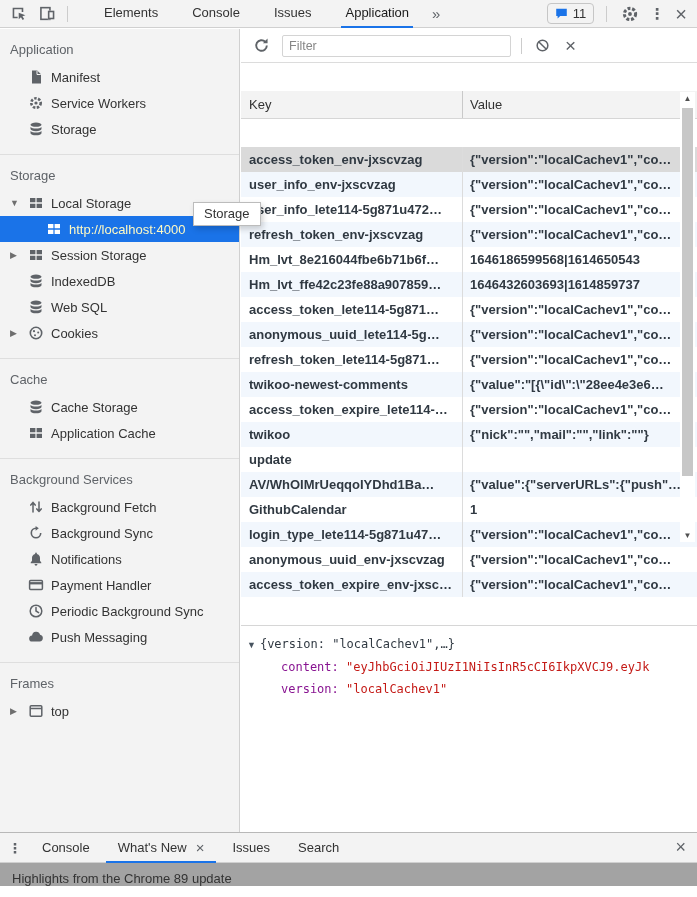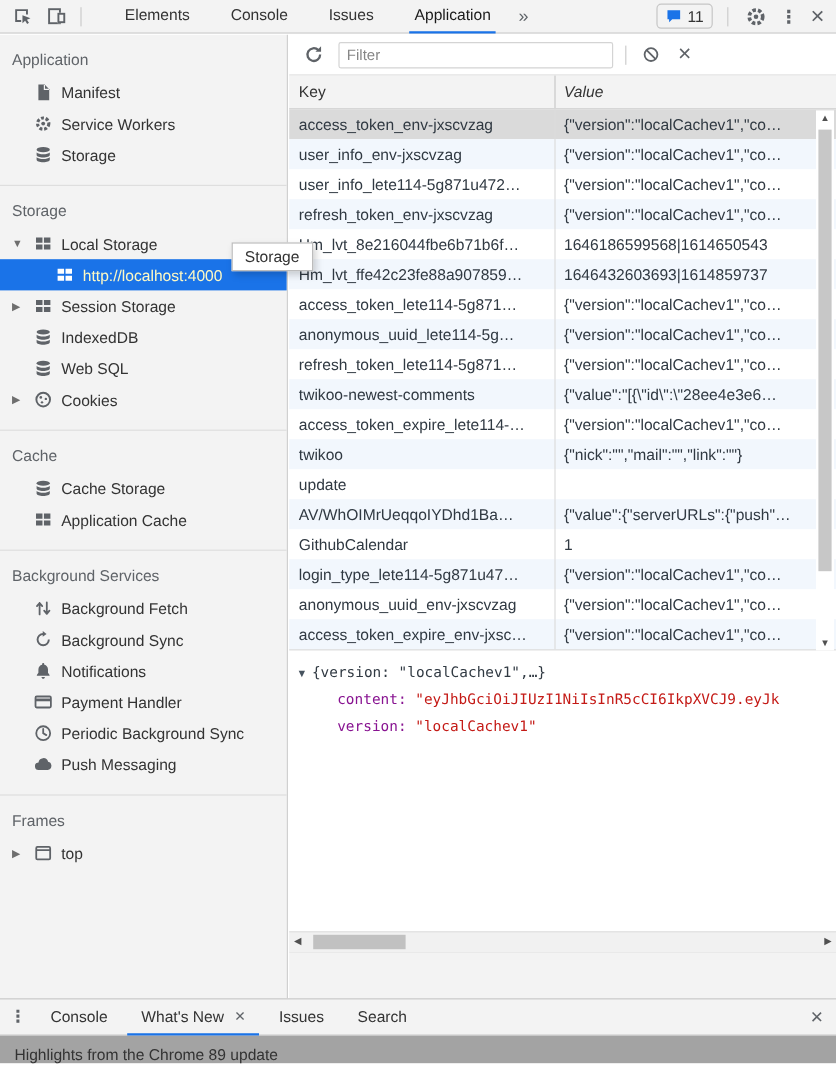--- a/index.html
+++ b/index.html
@@ -43,37 +43,37 @@
   .sec + .sec { border-top:1px solid #dedede; }
   .sec-title { padding:0 0 7px 10px; color:#5f6368; }
   .s-item { display:flex; align-items:center; height:26px; padding-left:10px; color:#333; white-space:nowrap; }
   .s-item .arrow { width:18px; font-size:9px; color:#6e6e6e; flex:none; }
   .s-item .icon { width:16px; height:16px; margin-right:7px; flex:none; display:flex; align-items:center; justify-content:center; color:#5f6368; }
   .s-item.depth1 { padding-left:28px; }
   .s-item.selected { background:#1a73e8; color:#fef9c3; }
   .s-item.selected .icon, .s-item.selected .arrow { color:#fff; }
 
   
-  .main { position:absolute; left:241px; top:29px; width:456px; height:803px; background:#fff; display:flex; flex-direction:column; }
+  .main { position:absolute; left:241px; top:29px; width:456px; height:803px; background:#fff; display:flex; flex-direction:column;gap:28px; }
   .panel-toolbar { height:34px; flex:none; border-bottom:1px solid #dcdcdc; background:#fff; display:flex; align-items:center; }
   .i-refresh { width:18px; height:18px; margin-left:11px; }
   .filter-input {
     margin-left:12px; width:229px; height:22px; border:1px solid #d4d4d4; border-radius:2px;
     font-family:inherit; font-size:12.5px; padding:0 6px; color:#333; outline:none; background:#fff;
   }
   .filter-input::placeholder { color:#868686; }
   .vsep3 { width:1px; height:16px; background:#ccc; margin-left:10px; }
   .i-block { width:16px; height:16px; margin-left:12px; }
   .i-xsmall { font-size:19px; color:#5f6368; margin-left:15px; line-height:16px; }
 
   .grid-header { height:28px; flex:none; background:#f3f3f3; border-bottom:1px solid #d6d6d6; display:flex; color:#333; }
   .gh-key { width:222px; border-right:1px solid #c9c9c9; padding-left:8px; line-height:27px; }
-  .gh-val { flex:1; padding-left:7px; line-height:27px;font-style:italic; }
-
-  #grid-body { flex:none; position:relative; color:#303942; }
+  .gh-val { flex:1; padding-left:7px; line-height:27px; }
+
+  #grid-body { flex:none; position:relative; color:#303942;font-weight:bold; }
   .row { display:flex; height:25px; }
   .row.alt { background:#f2f7fd; }
   .row.selected { background:#dadada; }
   .cell { line-height:25px; white-space:nowrap; overflow:hidden; }
   .cell.key { width:222px; border-right:1px solid #dcdcdc; padding-left:8px; }
   .cell.val { flex:1; padding-left:7px; padding-right:24px; }
 
   .preview { flex:none; height:235px; border-top:1px solid #d6d6d6; background:#fff;
     font-family:"DejaVu Sans Mono","Liberation Mono",monospace; font-size:12px; line-height:22px;
     padding:7px 0 0 6px; color:#303942; overflow:hidden; }

